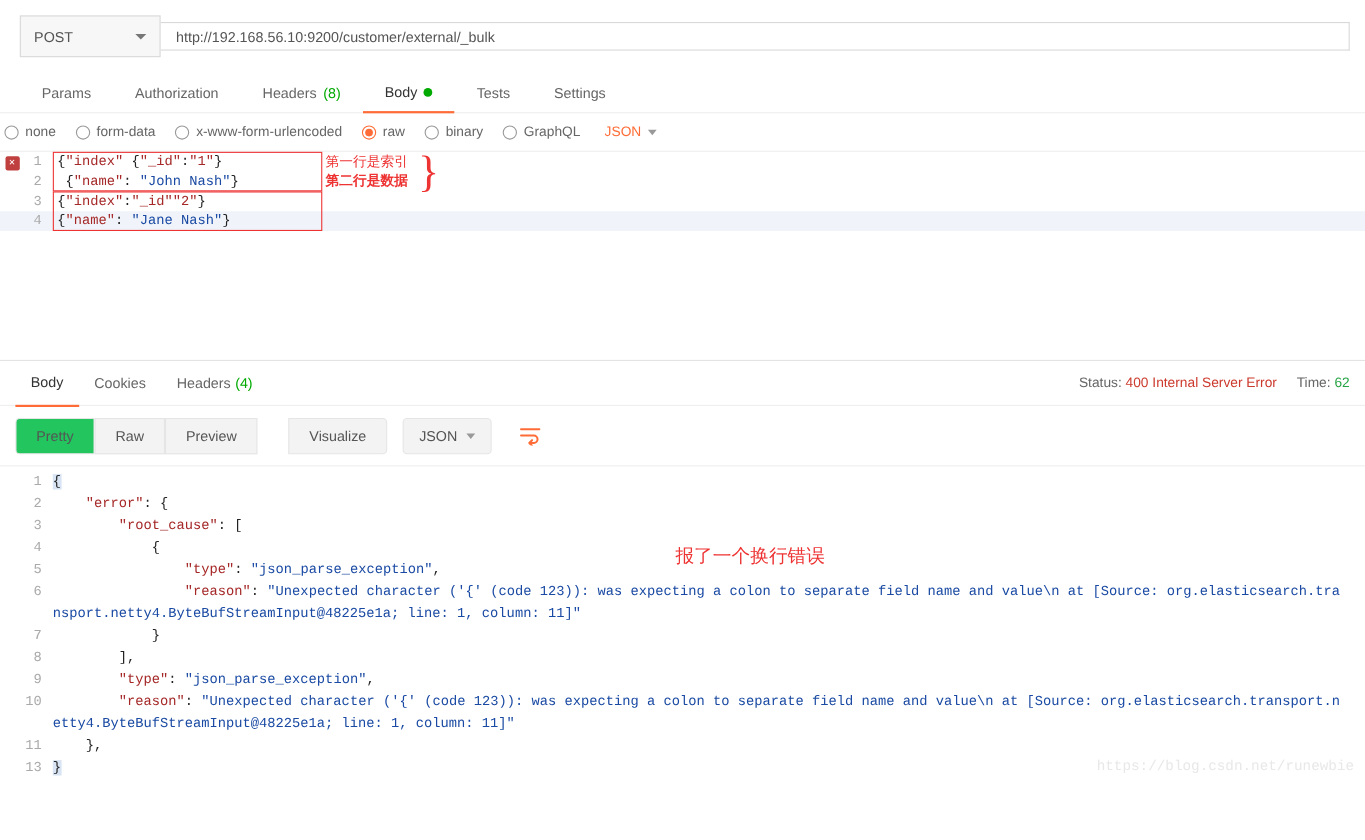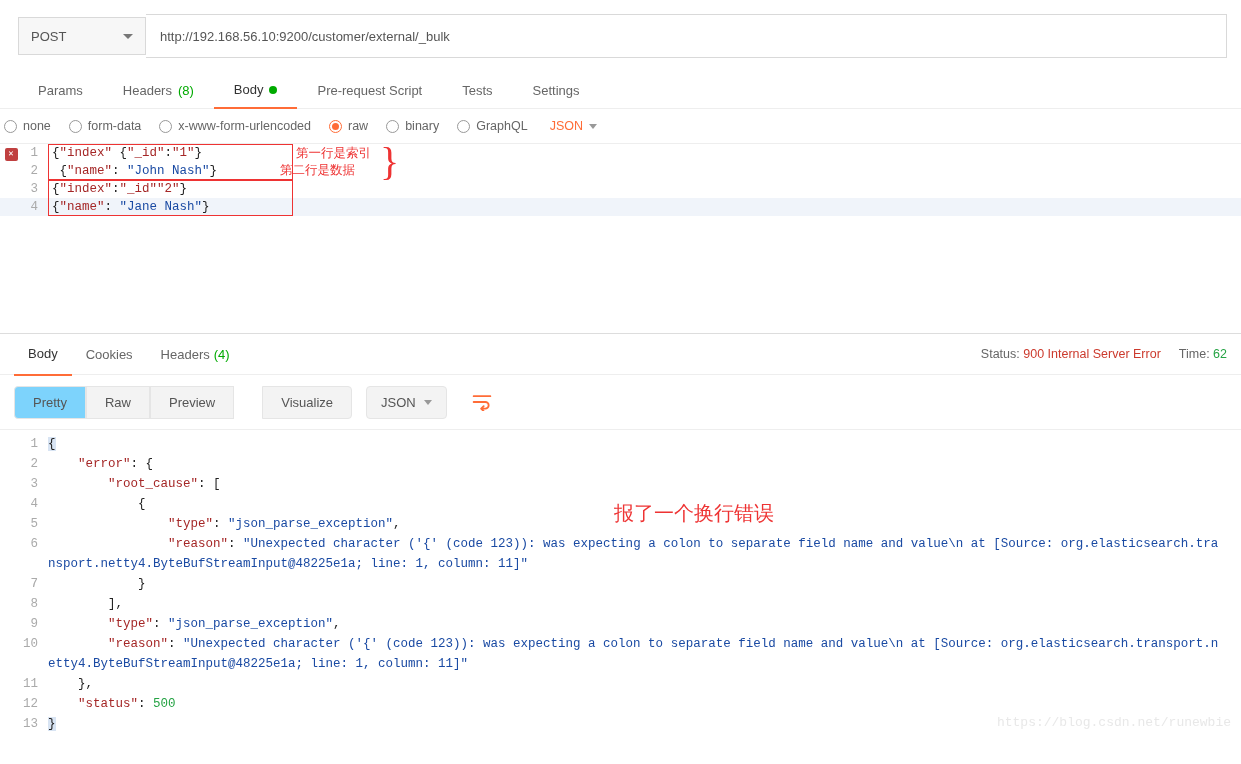--- a/index.html
+++ b/index.html
@@ -1,21 +1,21 @@
 <!DOCTYPE html>
 <html><head>
 <meta charset="utf-8">
 <style>
   * { box-sizing: border-box; margin: 0; padding: 0; }
   body { font-family: -apple-system, BlinkMacSystemFont, "Segoe UI", Arial, sans-serif; font-size: 13px; color: #555; background: #fff; width: 1241px; }
   
   
   .request-bar { display: flex; padding: 14px 14px 14px 18px; align-items: center; }
   .method-select { width: 128px; height: 38px; border: 1px solid #d9d9d9; background: #f7f7f7; padding: 0 12px; display: flex; align-items: center; justify-content: space-between; color: #555; font-size: 13px; cursor: pointer; }
-  .url-input { flex: 1; height: 44px; border: 1px solid #d9d9d9; border-left: none; padding: 0 14px; font-size: 13px; color: #555; display: flex; align-items: center; }
+  .url-input { flex: 1; height: 26px; border: 1px solid #d9d9d9; border-left: none; padding: 0 14px; font-size: 13px; color: #555; display: flex; align-items: center; }
   .caret-down { border-left: 5px solid transparent; border-right: 5px solid transparent; border-top: 5px solid #777; display: inline-block; }
   
   
   .tabs { display: flex; padding: 0 18px; border-bottom: 1px solid #eee; gap: 0; }
   .tab { padding: 10px 20px; color: #666; cursor: pointer; font-size: 13px; display: flex; align-items: center; gap: 6px; }
   .tab.active { color: #333; font-weight: 500; border-bottom: 2px solid #ff6c37; margin-bottom: -1px; }
   .count { color: #0a0; }
   .dot-green { width: 8px; height: 8px; border-radius: 50%; background: #0a0; display: inline-block; }
   
   
@@ -51,34 +51,34 @@
   .resp-tab.active { color: #333; border-bottom: 2px solid #ff6c37; margin-bottom: -1px; }
   .resp-meta { margin-left: auto; font-size: 12.5px; color: #666; display: flex; gap: 18px; }
   .resp-meta .val-err { color: #cc3a2d; }
   .resp-meta .val-grn { color: #25a344; }
   
   
   .resp-toolbar { display: flex; align-items: center; padding: 10px 14px; gap: 0; }
   .segbtn { padding: 8px 18px; background: #f3f3f3; color: #555; border: 1px solid #e5e5e5; cursor: pointer; font-size: 13px; }
   .segbtn.first { border-radius: 4px 0 0 4px; }
   .segbtn.last { border-radius: 0 4px 4px 0; margin-left: 28px; }
-  .segbtn.active { background: #7dd3fc; }
+  .segbtn.active { background: #22c55e; }
   .format-sel { margin-left: 14px; padding: 8px 14px; background: #f3f3f3; border: 1px solid #e5e5e5; color: #555; display: flex; align-items: center; gap: 8px; cursor: pointer; border-radius: 4px; }
   .wrap-icon { margin-left: 18px; width: 34px; height: 34px; display: flex; align-items: center; justify-content: center; cursor: pointer; }
   .wrap-icon svg { width: 20px; height: 18px; }
   
   
   .resp-body { font-family: Consolas, "Courier New", monospace; font-size: 12.5px; border-top: 1px solid #eee; padding-top: 4px; position: relative; }
   .rb-row { display: flex; line-height: 20px; }
   .rb-no { width: 48px; text-align: right; color: #aaa; padding-right: 10px; }
   .rb-code { white-space: pre-wrap; word-break: break-all; flex: 1; padding-right: 16px; }
   .rb-sel { background: #d8e4f3; }
   .num { color: #25a344; }
   
-  .annot-err { color:#e33; font-size: 20px; position:absolute; }
+  .annot-err { color:#e33; font-size: 17px; position:absolute; }
   
   .watermark { position: absolute; right: 10px; bottom: 4px; color: #e8e8e8; font-size: 13px; pointer-events: none; }
 </style>
 </head>
 <body>
 
 <div class="request-bar">
   <div class="method-select">
     <span>POST</span>
     <span class="caret-down"></span>
@@ -86,29 +86,29 @@
   <div class="url-input">
     <span>http://192.168.56.10:9200/customer/external/_bulk</span>
   </div>
 </div>
 
 <div class="tabs">
   <div class="tab">
       <span>Params</span>
     </div>
   <div class="tab">
+      <span>Authorization</span>
+    </div>
+  <div class="tab">
       <span>Headers</span> 
       <span class="count">(8)</span>
     </div>
   <div class="tab active">
       <span>Body</span>
       <span class="dot-green"></span>
-    </div>
-  <div class="tab">
-      <span>Pre-request Script</span>
     </div>
   <div class="tab">
       <span>Tests</span>
     </div>
   <div class="tab">
       <span>Settings</span>
     </div>
 </div>
 
 <div class="body-types">
@@ -139,21 +139,21 @@
   <div class="json-select">
       <span>JSON</span>
       <span class="json-caret"></span>
     </div>
 </div>
 
 <div class="editor" id="req-editor">
   <div class="red-box1"></div>
   <div class="red-box2"></div>
   <div class="annot" style="left:296px; top:1px;">第一行是索引</div>
-  <div class="annot" style="left:280px; top:18px;">第二行是数据</div>
+  <div class="annot" style="left:296px; top:18px;font-weight:bold;">第二行是数据</div>
   <div class="annot annot-brace" style="left:380px; top:3px;">}</div>
 <div class="code-row">
       <div class="gutter-icon"><span class="err-icon">✕</span></div>
       <div class="line-no">1</div>
       <div class="code-cell"><span class="punc">{</span><span class="key">"index"</span><span class="punc"> {</span><span class="key">"_id"</span><span class="punc">:</span><span class="key">"1"</span><span class="punc">}</span></div>
     </div>
     <div class="code-row">
       <div class="gutter-icon"></div>
       <div class="line-no">2</div>
       <div class="code-cell"><span class="punc"> {</span><span class="key">"name"</span><span class="punc">: </span><span class="str">"John Nash"</span><span class="punc">}</span></div>
@@ -171,21 +171,21 @@
   </div>
 
 <div class="resp-tabs">
   <div class="resp-tab active">Body</div>
   <div class="resp-tab">Cookies</div>
   <div class="resp-tab">
       <span>Headers</span> 
       <span class="count">(4)</span>
     </div>
   <div class="resp-meta">
-    <div><span>Status:</span> <span class="val-err">900 Internal Server Error</span></div>
+    <div><span>Status:</span> <span class="val-err">400 Internal Server Error</span></div>
     <div><span>Time:</span> <span class="val-grn">62</span></div>
   </div>
 </div>
 
 <div class="resp-toolbar">
   <div class="segbtn first active">Pretty</div>
   <div class="segbtn">Raw</div>
   <div class="segbtn">Preview</div>
   <div class="segbtn last">Visualize</div>
   <div class="format-sel">
@@ -240,20 +240,16 @@
     </div>
     <div class="rb-row">
       <div class="rb-no">10</div>
       <div class="rb-code">        <span class="key">"reason"</span><span class="punc">: </span><span class="str">"Unexpected character ('{' (code 123)): was expecting a colon to separate field name and value\n at [Source: org.elasticsearch.transport.netty4.ByteBufStreamInput@48225e1a; line: 1, column: 11]"</span></div>
     </div>
     <div class="rb-row">
       <div class="rb-no">11</div>
       <div class="rb-code">    <span class="punc">},</span></div>
     </div>
     <div class="rb-row">
-      <div class="rb-no">12</div>
-      <div class="rb-code">    <span class="key">"status"</span><span class="punc">: </span><span class="num">500</span></div>
-    </div>
-    <div class="rb-row">
       <div class="rb-no">13</div>
       <div class="rb-code"><span class="rb-sel"><span class="punc">}</span></span></div>
     </div>
   </div>
 
 </body></html>

